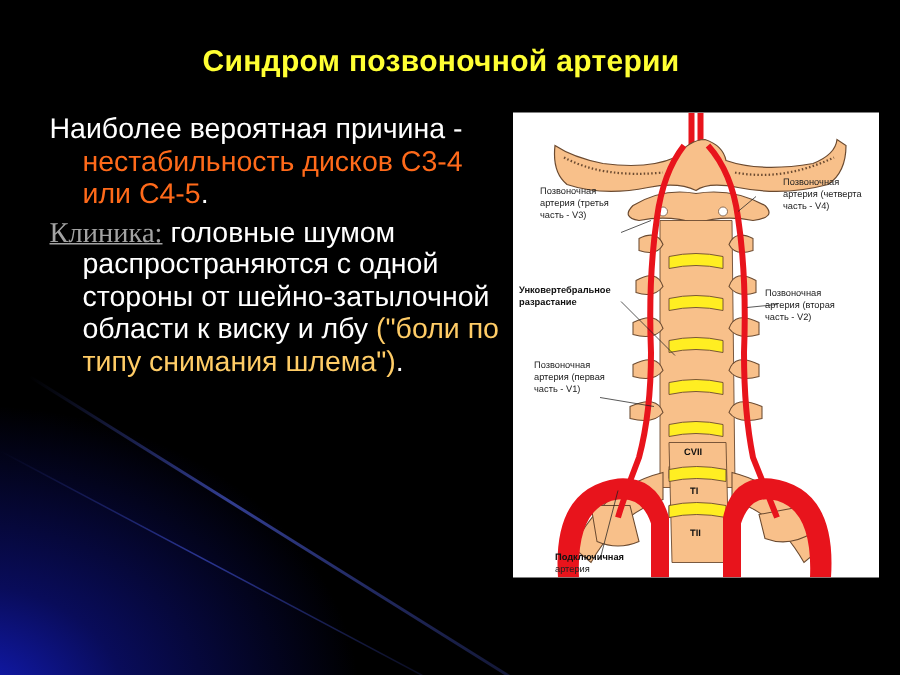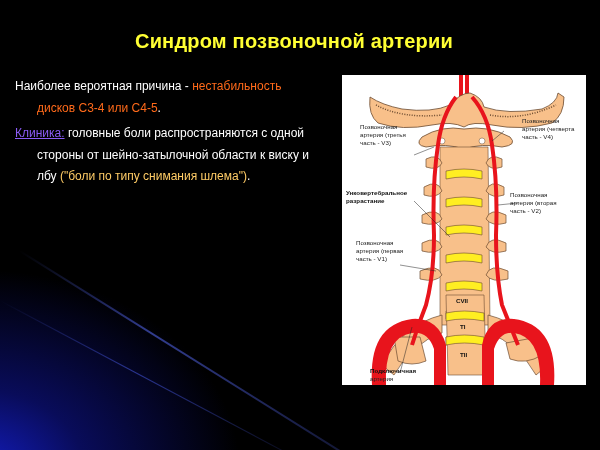--- a/index.html
+++ b/index.html
@@ -27,27 +27,27 @@
     background: linear-gradient(90deg, rgba(60,80,255,0.0), rgba(80,100,255,0.5) 40%, rgba(40,60,200,0.0));
     transform: rotate(28deg); transform-origin: 0 0;
     pointer-events: none;
   }
   .title {
     position: absolute; left: 0; top: 30px; width: 588px;
     text-align: center; color: #ffff33; font-weight: bold; font-size: 20px;
     letter-spacing: 0.2px;
   }
   .content {
-    position: absolute; left: 15px; top: 76px; width: 300px;
-    color: #ffffff; font-size: 12px; line-height: 21.5px;
+    position: absolute; left: 33px; top: 76px; width: 300px;
+    color: #ffffff; font-size: 19px; line-height: 21.5px;
   }
   .para { padding-left: 22px; text-indent: -22px; margin-bottom: 4px; }
   .orange { color: #ff6a1a; }
   .gold { color: #ffcc66; }
-  .gold-u { color: #8b5cf6; text-decoration: underline; }
+  .gold-u { color: #a3a3a3; text-decoration: underline; font-family: Liberation Serif, serif; }
   .figure {
     position: absolute; left: 342px; top: 75px; width: 244px; height: 310px;
     background: #ffffff; overflow: hidden;
   }
   .figure svg { display: block; }
   .lbl { font-family: "Liberation Sans", sans-serif; font-size: 6.2px; fill: #222; }
   .lblb { font-family: "Liberation Sans", sans-serif; font-size: 6.2px; fill: #111; font-weight: bold; }
 </style>
 </head>
 <body>
@@ -56,21 +56,21 @@
 <div class="beam"></div>
 <div class="beam2"></div>
 
 <div class="title">Синдром позвоночной артерии</div>
 
 <div class="content">
   <div class="para">
     <span>Наиболее вероятная причина - </span><span class="orange">нестабильность дисков С3-4 или С4-5</span><span>.</span>
   </div>
   <div class="para">
-    <span class="gold-u">Клиника:</span><span> головные боли распространяются с одной стороны от шейно-затылочной области к виску и лбу </span><span class="gold">("боли по типу снимания шлема")</span><span>.</span>
+    <span class="gold-u">Клиника:</span><span> головные шумом распространяются с одной стороны от шейно-затылочной области к виску и лбу </span><span class="gold">("боли по типу снимания шлема")</span><span>.</span>
   </div>
 </div>
 
 <div class="figure">
   <svg width="244" height="310" viewBox="0 0 244 310">
 
     <rect x="117" y="0" width="4" height="22" fill="#e8141c"></rect>
     <rect x="123" y="0" width="4" height="22" fill="#e8141c"></rect>
 
     <path d="M28 22 Q40 30 60 34 Q90 38 108 30 Q118 18 128 18 Q140 22 142 32 Q165 40 200 34 Q215 28 216 18 L222 22 Q222 40 210 48 Q180 56 150 50 Q130 46 122 52 Q110 46 90 50 Q60 56 36 48 Q26 40 28 22 Z" fill="#f8c08a" stroke="#6b4a30" stroke-width="0.8"></path>

